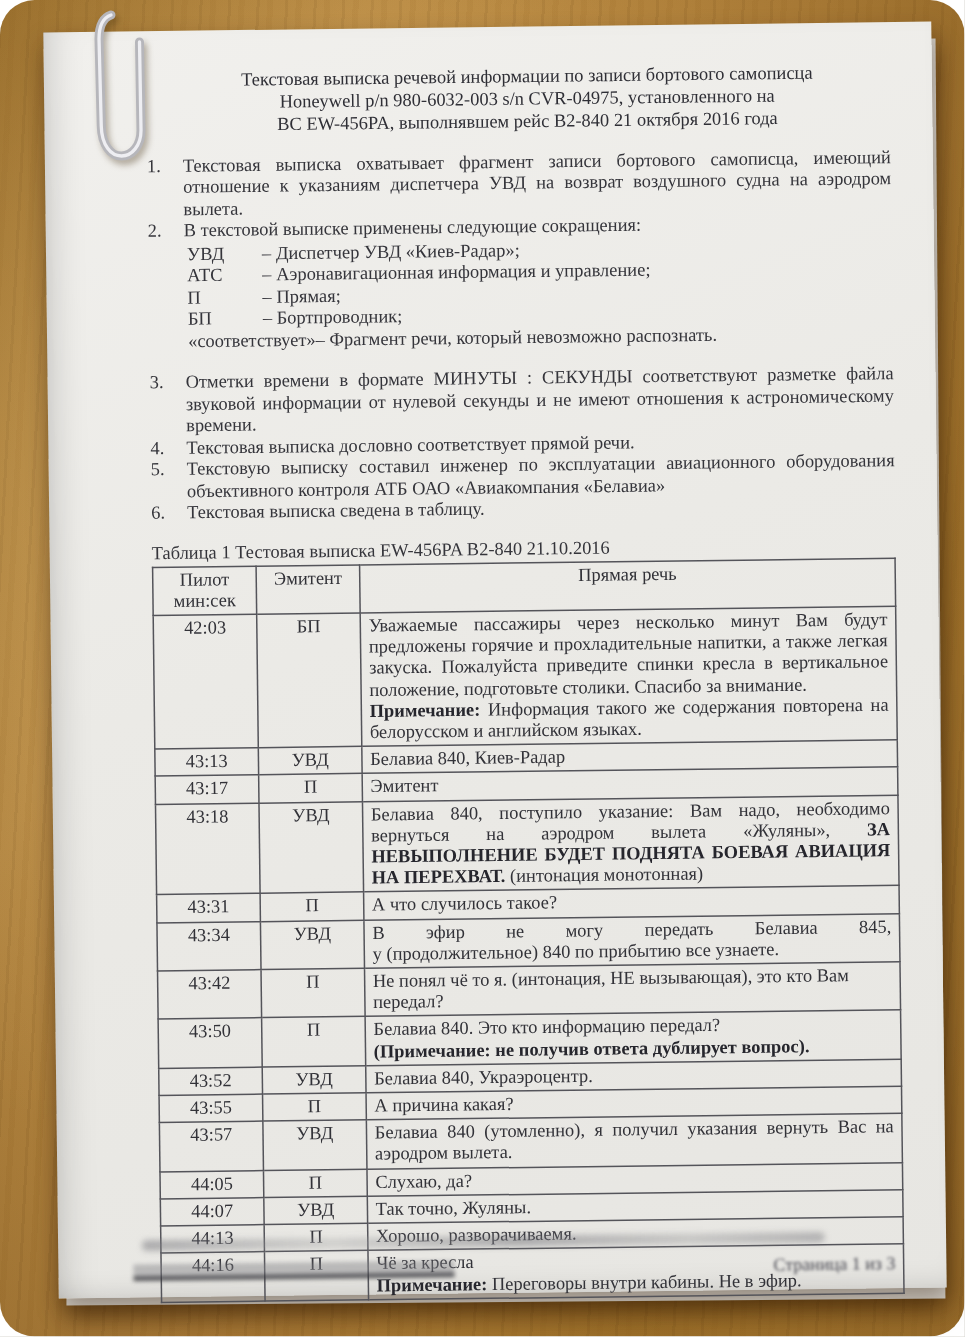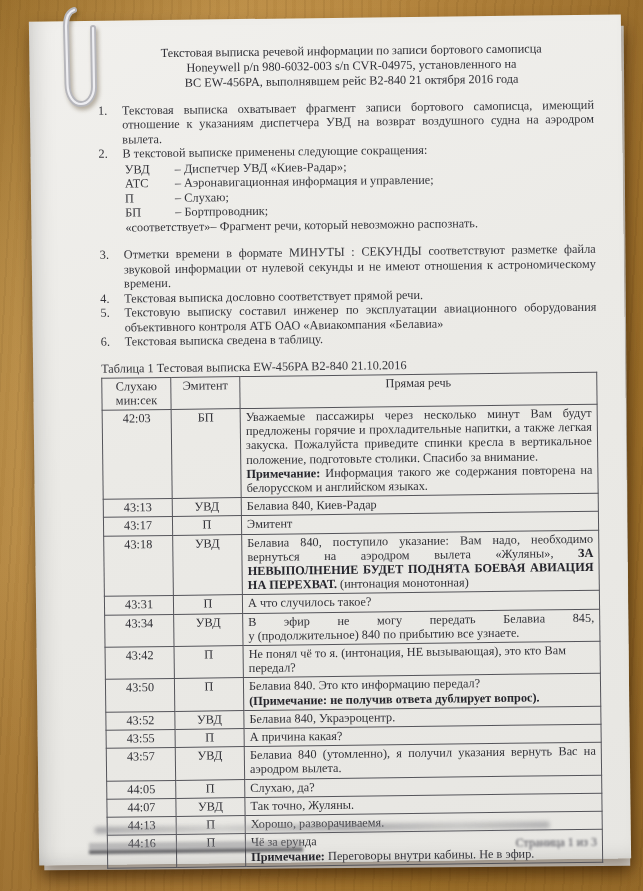--- a/index.html
+++ b/index.html
@@ -11,20 +11,21 @@
   .scene {
     position: relative;
     width: 643px; height: 891px;
     background:
       radial-gradient(ellipse at 50% 45%, rgba(255,255,255,0) 55%, rgba(70,40,5,0.22) 100%),
       radial-gradient(ellipse at 18% 35%, rgba(255,225,160,0.20), rgba(255,225,160,0) 55%),
       repeating-linear-gradient(93deg,
         rgba(96,60,14,0.10) 0 2px, rgba(96,60,14,0) 2px 7px,
         rgba(150,102,34,0.12) 7px 11px, rgba(150,102,34,0) 11px 19px),
       linear-gradient(113deg, #a87a31 0%, #bd8e46 24%, #b1813a 52%, #a3752c 78%, #ab7c33 100%);
+    border-radius: 23px;
   }
   
   .sheet-under {
     position: absolute; left: 41px; top: 28px;
     width: 586px; height: 840px;
     background: #d9d6d0;
     transform: rotate(-0.45deg);
     box-shadow: 0 8px 16px rgba(45,22,0,0.5);
   }
   .paper {
@@ -131,21 +132,21 @@
         </div>
 
         <div class="abbr-block">
           <div>
             <span class="abbr-term">УВД</span><span>– Диспетчер УВД «Киев-Радар»;</span>
           </div>
           <div>
             <span class="abbr-term">АТС</span><span>– Аэронавигационная информация и управление;</span>
           </div>
           <div>
-            <span class="abbr-term">П</span><span>– Слухаю;</span>
+            <span class="abbr-term">П</span><span>– Прямая;</span>
           </div>
           <div>
             <span class="abbr-term">БП</span><span>– Бортпроводник;</span>
           </div>
           <div>
             <span class="abbr-term">«соответствует»</span><span>– Фрагмент речи, который невозможно распознать.</span>
           </div>
         </div>
 
         <div class="items-lower">
@@ -167,21 +168,21 @@
           </div>
         </div>
       </div>
 
       <div class="table-caption">Таблица 1 Тестовая выписка EW-456PA B2-840 21.10.2016</div>
 
       <table class="transcript">
         <thead>
           <tr>
             <th class="c-time">
-              <div>Слухаю</div>
+              <div>Пилот</div>
               <div>мин:сек</div>
             </th>
             <th class="c-emit">Эмитент</th>
             <th class="c-speech">Прямая речь</th>
           </tr>
         </thead>
         <tbody>
             <tr>
               <td class="c-time">42:03</td>
               <td class="c-emit">БП</td>
@@ -280,21 +281,21 @@
               <td class="c-time">44:13</td>
               <td class="c-emit">П</td>
               <td class="c-speech">
                 <div class="p-l"><span>Хорошо, разворачиваемя.</span></div>
               </td>
             </tr>
             <tr>
               <td class="c-time">44:16</td>
               <td class="c-emit">П</td>
               <td class="c-speech">
-                <div class="p-l"><span>Чё за ерунда</span></div>
+                <div class="p-l"><span>Чё за кресла</span></div>
                 <div class="p-l"><span class="b">Примечание:</span><span> Переговоры внутри кабины. Не в эфир.</span></div>
               </td>
             </tr>
           </tbody>
       </table>
 
     </div>
 
     <div class="redact-1"></div>
     <div class="redact-2"></div>

